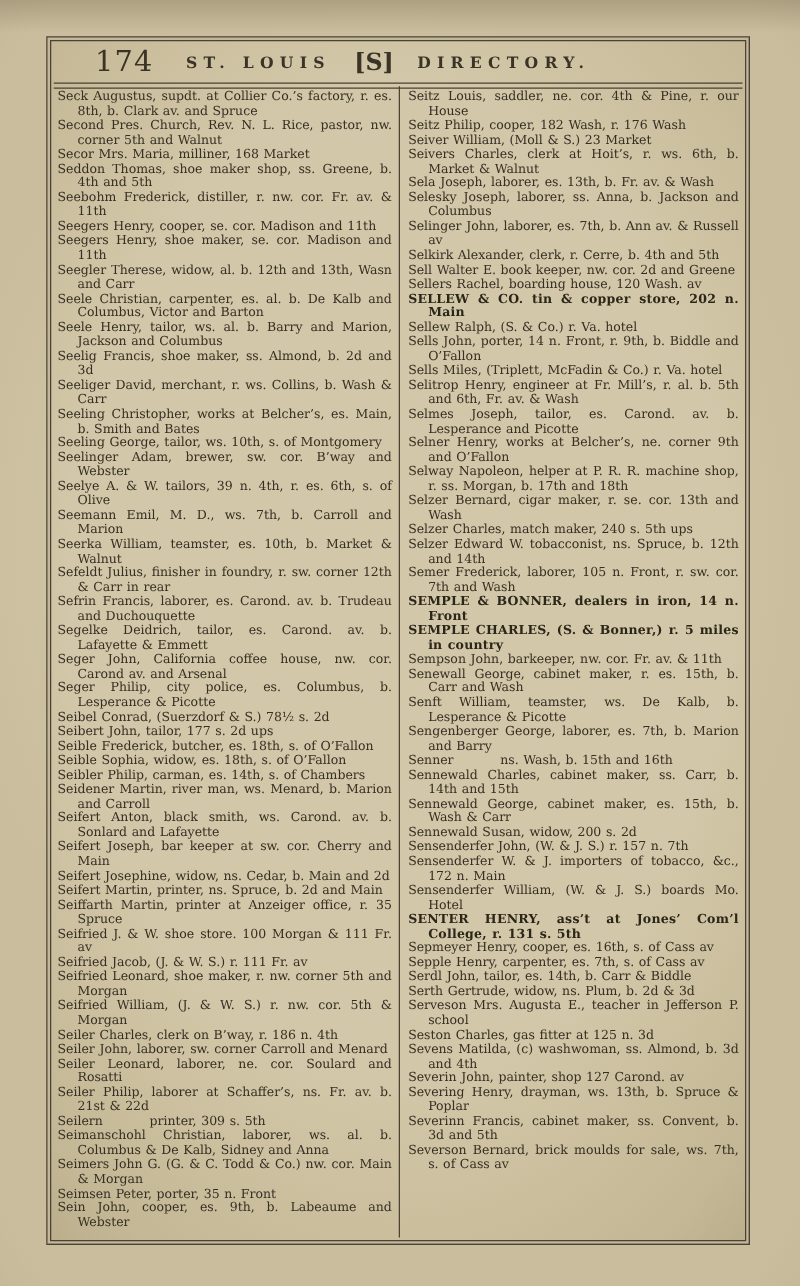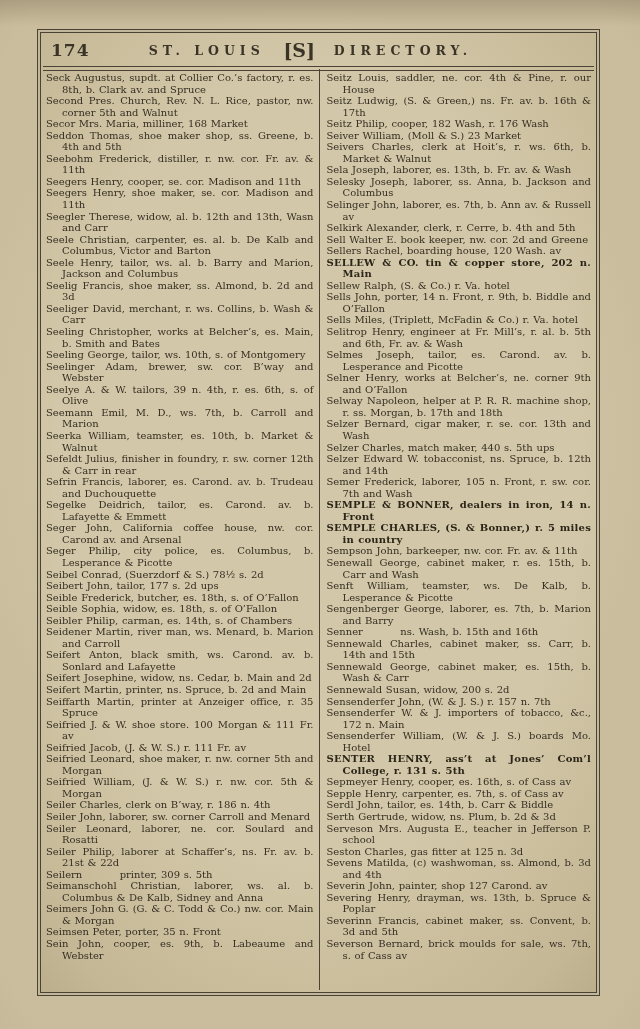--- a/index.html
+++ b/index.html
@@ -25,21 +25,21 @@
     box-shadow:inset 0 0 0 2px rgba(207,196,166,.9), inset 0 0 0 3px #4a4233;
     box-sizing:border-box;
     background:radial-gradient(ellipse 85% 75% at 50% 45%, #d2c7a8 55%, #c4b795 85%, #b5a784 100%);
   }
   .inner{position:absolute;left:5px;top:5px;right:5px;bottom:5px;}
 
   .header{
     height:26px;display:flex;align-items:center;padding:2px 8px 0 8px;
     position:relative;
   }
-  .pagenum{font-size:17px;font-weight:bold;letter-spacing:1px;color:#3a3326;}
+  .pagenum{font-size:23px;font-weight:normal;letter-spacing:1px;color:#3a3326;margin-left:25px;}
   .title{
     position:absolute;left:0;right:16px;text-align:center;
     font-size:12.5px;font-weight:bold;letter-spacing:5px;color:#3a3326;white-space:nowrap;
   }
   .title .mark{font-size:19px;letter-spacing:0;vertical-align:-2px;}
   .dblrule{height:1px;border-top:1.4px solid #4a4233;border-bottom:1px solid #4a4233;margin:3px 0 0 0;
     box-sizing:content-box;padding-top:2px;background:transparent;}
 
   .cols{position:absolute;left:0;right:0;top:34px;bottom:0;display:flex;}
   .col{width:50%;box-sizing:border-box;padding:3px 5px 2px 3px;overflow:hidden;}
@@ -93,59 +93,59 @@
           <p class="entry">Segelke Deidrich, tailor, es. Carond. av. b. Lafayette &amp; Emmett</p>
           <p class="entry">Seger John, California coffee house, nw. cor. Carond av. and Arsenal</p>
           <p class="entry">Seger Philip, city police, es. Columbus, b. Lesperance &amp; Picotte</p>
           <p class="entry">Seibel Conrad, (Suerzdorf &amp; S.) 78½ s. 2d</p>
           <p class="entry">Seibert John, tailor, 177 s. 2d ups</p>
           <p class="entry">Seible Frederick, butcher, es. 18th, s. of O’Fallon</p>
           <p class="entry">Seible Sophia, widow, es. 18th, s. of O’Fallon</p>
           <p class="entry">Seibler Philip, carman, es. 14th, s. of Chambers</p>
           <p class="entry">Seidener Martin, river man, ws. Menard, b. Marion and Carroll</p>
           <p class="entry">Seifert Anton, black smith, ws. Carond. av. b. Sonlard and Lafayette</p>
+          <p class="entry">Seifert Joseph, bar keeper at sw. cor. Cherry and Main</p>
           <p class="entry">Seifert Josephine, widow, ns. Cedar, b. Main and 2d</p>
           <p class="entry">Seifert Martin, printer, ns. Spruce, b. 2d and Main</p>
           <p class="entry">Seiffarth Martin, printer at Anzeiger office, r. 35 Spruce</p>
           <p class="entry">Seifried J. &amp; W. shoe store. 100 Morgan &amp; 111 Fr. av</p>
           <p class="entry">Seifried Jacob, (J. &amp; W. S.) r. 111 Fr. av</p>
           <p class="entry">Seifried Leonard, shoe maker, r. nw. corner 5th and Morgan</p>
           <p class="entry">Seifried William, (J. &amp; W. S.) r. nw. cor. 5th &amp; Morgan</p>
           <p class="entry">Seiler Charles, clerk on B’way, r. 186 n. 4th</p>
           <p class="entry">Seiler John, laborer, sw. corner Carroll and Menard</p>
           <p class="entry">Seiler Leonard, laborer, ne. cor. Soulard and Rosatti</p>
           <p class="entry">Seiler Philip, laborer at Schaffer’s, ns. Fr. av. b. 21st &amp; 22d</p>
           <p class="entry">Seilern     printer, 309 s. 5th</p>
           <p class="entry">Seimanschohl Christian, laborer, ws. al. b. Columbus &amp; De Kalb, Sidney and Anna</p>
           <p class="entry">Seimers John G. (G. &amp; C. Todd &amp; Co.) nw. cor. Main &amp; Morgan</p>
           <p class="entry">Seimsen Peter, porter, 35 n. Front</p>
           <p class="entry">Sein John, cooper, es. 9th, b. Labeaume and Webster</p>
         </div>
       <div class="col col-right" id="col-right">
           <p class="entry">Seitz Louis, saddler, ne. cor. 4th &amp; Pine, r. our House</p>
-          <p class="entry">Seitz Ludwig, (S. &amp; Green,) ns. Fr. av. b. 16th &amp; 17th</p>
           <p class="entry">Seitz Philip, cooper, 182 Wash, r. 176 Wash</p>
           <p class="entry">Seiver William, (Moll &amp; S.) 23 Market</p>
           <p class="entry">Seivers Charles, clerk at Hoit’s, r. ws. 6th, b. Market &amp; Walnut</p>
           <p class="entry">Sela Joseph, laborer, es. 13th, b. Fr. av. &amp; Wash</p>
           <p class="entry">Selesky Joseph, laborer, ss. Anna, b. Jackson and Columbus</p>
           <p class="entry">Selinger John, laborer, es. 7th, b. Ann av. &amp; Russell av</p>
           <p class="entry">Selkirk Alexander, clerk, r. Cerre, b. 4th and 5th</p>
           <p class="entry">Sell Walter E. book keeper, nw. cor. 2d and Greene</p>
           <p class="entry">Sellers Rachel, boarding house, 120 Wash. av</p>
           <p class="entry bold">SELLEW &amp; CO. tin &amp; copper store, 202 n. Main</p>
           <p class="entry">Sellew Ralph, (S. &amp; Co.) r. Va. hotel</p>
           <p class="entry">Sells John, porter, 14 n. Front, r. 9th, b. Biddle and O’Fallon</p>
           <p class="entry">Sells Miles, (Triplett, McFadin &amp; Co.) r. Va. hotel</p>
           <p class="entry">Selitrop Henry, engineer at Fr. Mill’s, r. al. b. 5th and 6th, Fr. av. &amp; Wash</p>
           <p class="entry">Selmes Joseph, tailor, es. Carond. av. b. Lesperance and Picotte</p>
           <p class="entry">Selner Henry, works at Belcher’s, ne. corner 9th and O’Fallon</p>
           <p class="entry">Selway Napoleon, helper at P. R. R. machine shop, r. ss. Morgan, b. 17th and 18th</p>
           <p class="entry">Selzer Bernard, cigar maker, r. se. cor. 13th and Wash</p>
-          <p class="entry">Selzer Charles, match maker, 440 s. 5th ups</p>
+          <p class="entry">Selzer Charles, match maker, 240 s. 5th ups</p>
           <p class="entry">Selzer Edward W. tobacconist, ns. Spruce, b. 12th and 14th</p>
           <p class="entry">Semer Frederick, laborer, 105 n. Front, r. sw. cor. 7th and Wash</p>
           <p class="entry bold">SEMPLE &amp; BONNER, dealers in iron, 14 n. Front</p>
           <p class="entry bold">SEMPLE CHARLES, (S. &amp; Bonner,) r. 5 miles in country</p>
           <p class="entry">Sempson John, barkeeper, nw. cor. Fr. av. &amp; 11th</p>
           <p class="entry">Senewall George, cabinet maker, r. es. 15th, b. Carr and Wash</p>
           <p class="entry">Senft William, teamster, ws. De Kalb, b. Lesperance &amp; Picotte</p>
           <p class="entry">Sengenberger George, laborer, es. 7th, b. Marion and Barry</p>
           <p class="entry">Senner     ns. Wash, b. 15th and 16th</p>
           <p class="entry">Sennewald Charles, cabinet maker, ss. Carr, b. 14th and 15th</p>

